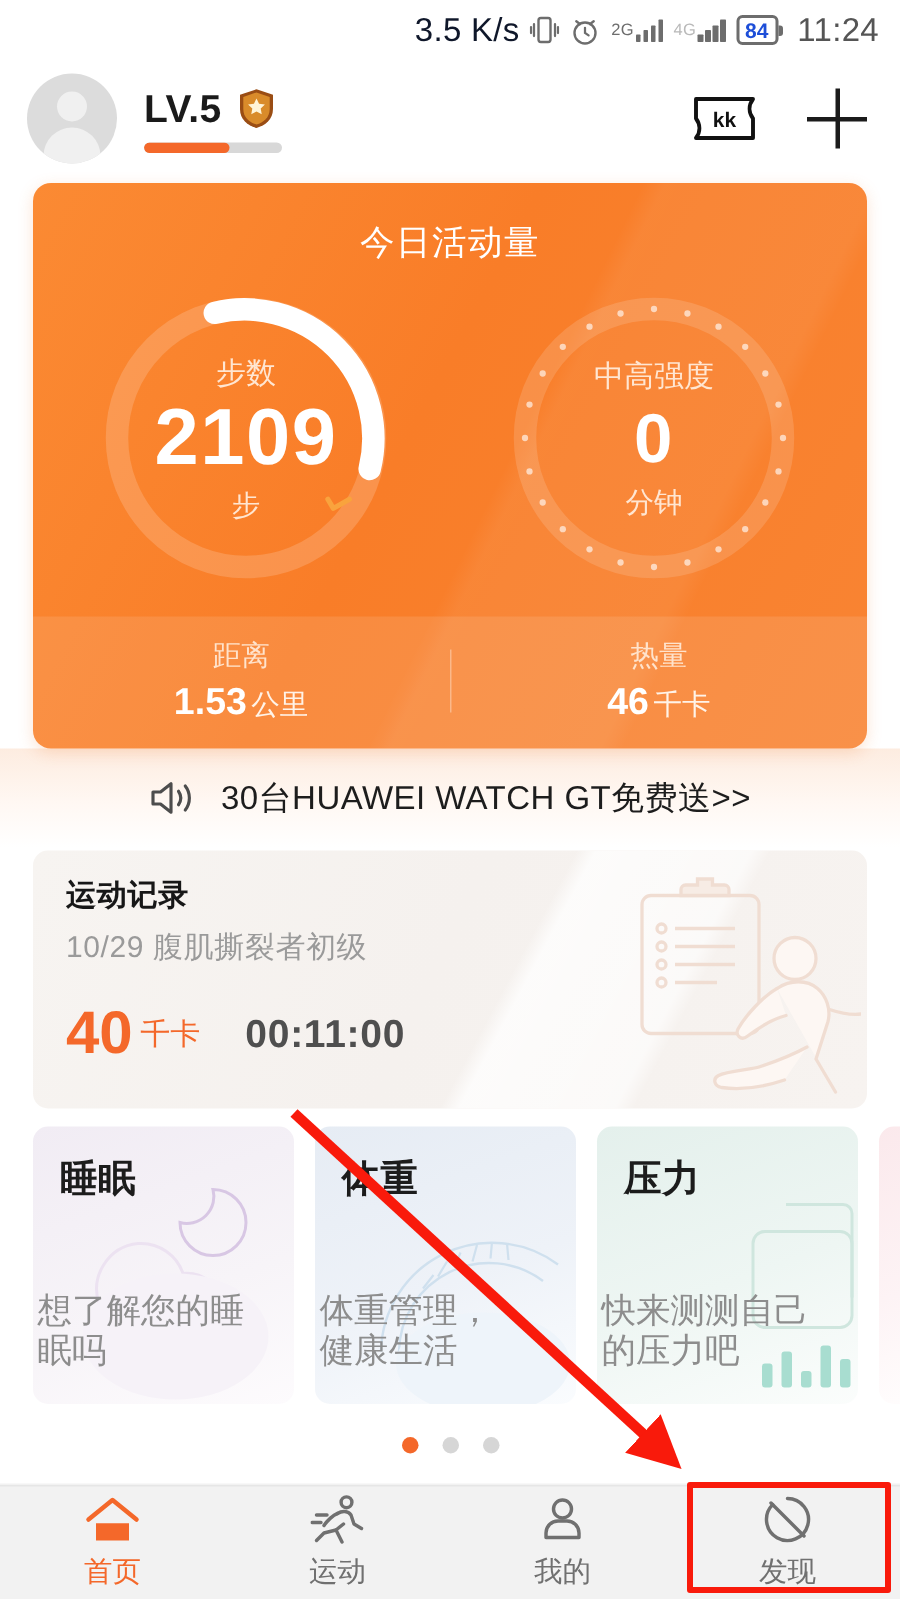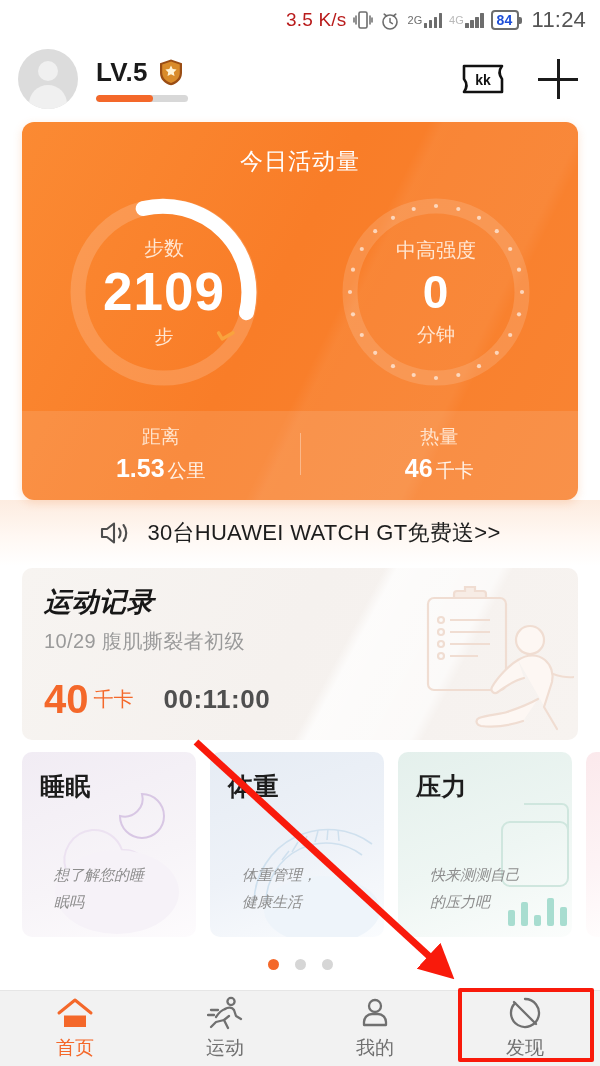--- a/index.html
+++ b/index.html
@@ -10,21 +10,21 @@
     position:relative;
     overflow:hidden;
     -webkit-font-smoothing:antialiased;
   }
 
   
   .statusbar{
     height:40px; display:flex; align-items:center; justify-content:flex-end;
     padding:0 14px 0 0; gap:7px; color:#6d6d6d; font-size:21px; letter-spacing:.2px;
   }
-  .sb-net{font-size:19px;color:#b91c1c;}
+  .sb-net{font-size:22px;color:#0f172a;}
   .sb-icon{display:flex;align-items:flex-end;}
   .sig{display:flex;align-items:flex-end;gap:1.5px;height:15px;}
   .sig i{display:block;width:3.5px;background:#6d6d6d;border-radius:.5px;}
   .sig i:nth-child(1){height:5px}.sig i:nth-child(2){height:8px}
   .sig i:nth-child(3){height:11px}.sig i:nth-child(4){height:15px}
   .sup{font-size:11px;color:#6d6d6d;vertical-align:top;margin-right:1px;line-height:1;}
   .supf{font-size:11px;color:#b9b9b9;vertical-align:top;margin-right:1px;line-height:1;}
   .netgrp{display:flex;align-items:center;}
   .batt{
     border:2px solid #6d6d6d;border-radius:4px;padding:0 4px;font-size:14px;
@@ -100,42 +100,42 @@
   
   .rec-card{
     margin:2px 22px 0;height:172px;border-radius:10px;position:relative;overflow:hidden;
     background:linear-gradient(115deg,#f7f4f1 0%,#f5f1ee 48%,#f7f3f0 100%);
   }
   .rec-card::before{
     content:"";position:absolute;inset:0;
     background:linear-gradient(118deg,rgba(255,255,255,0) 56%,rgba(255,255,255,.75) 58%,rgba(255,255,255,.6) 74%,rgba(255,255,255,0) 76%);
   }
   .rec-inner{position:relative;padding:16px 0 0 22px;}
-  .rec-title{font-size:27px;font-weight:700;color:#171717;letter-spacing:.5px;font-style:italic;}
+  .rec-title{font-size:20px;font-weight:700;color:#171717;letter-spacing:.5px;}
   .rec-sub{font-size:20px;color:#9a9a9a;margin-top:8px;letter-spacing:.4px;}
   .rec-stats{display:flex;align-items:center;margin-top:24px;}
   .rec-kcal{font-size:40px;font-weight:700;color:#f4682a;line-height:40px;}
   .rec-kunit{font-size:20px;color:#f4682a;margin-left:5px;}
   .rec-dur{font-size:26px;font-weight:700;color:#4f4f4f;margin-left:30px;letter-spacing:.5px;}
   .rec-art{position:absolute;right:4px;top:10px;width:160px;height:162px;}
 
   
   .cards-row{display:flex;gap:14px;padding:12px 0 0 22px;}
   .mcard{
     width:174px;height:185px;border-radius:10px;position:relative;overflow:hidden;
     flex:none;padding:18px 0 0 18px;
   }
   .mcard.c1{background:linear-gradient(160deg,#f1ecf4 0%,#f7f4f8 60%,#fdfbfd 100%);}
   .mcard.c2{background:linear-gradient(160deg,#e6ecf4 0%,#eef2f8 55%,#fafcfe 100%);}
   .mcard.c3{background:linear-gradient(160deg,#e4f0ec 0%,#eef6f3 55%,#fbfdfc 100%);}
   .mcard.c4{width:26px;background:linear-gradient(160deg,#fbe9ec 0%,#fdf3f5 60%,#fffdfd 100%);padding:0;}
   .mc-title{font-size:25px;font-weight:700;color:#1c1c1c;position:relative;z-index:3;letter-spacing:.5px;}
   .mc-desc{
-    position:absolute;left:32px;bottom:22px;font-size:15px;color:#8d8d8d;
-    line-height:27px;z-index:3;width:140px;white-space:pre-line;font-style:italic;
+    position:absolute;left:3px;bottom:22px;font-size:23px;color:#8d8d8d;
+    line-height:27px;z-index:3;width:140px;white-space:pre-line;
   }
   .mc-art{position:absolute;inset:0;z-index:1;}
 
   
   .dots{display:flex;justify-content:center;gap:16px;padding:22px 0 0;}
   .dot{width:11px;height:11px;border-radius:50%;background:#d6d6d6;}
   .dot.on{background:#f4682a;}
 
   
   .gapbar{height:16px;background:#f2f2f2;margin-top:20px;}

